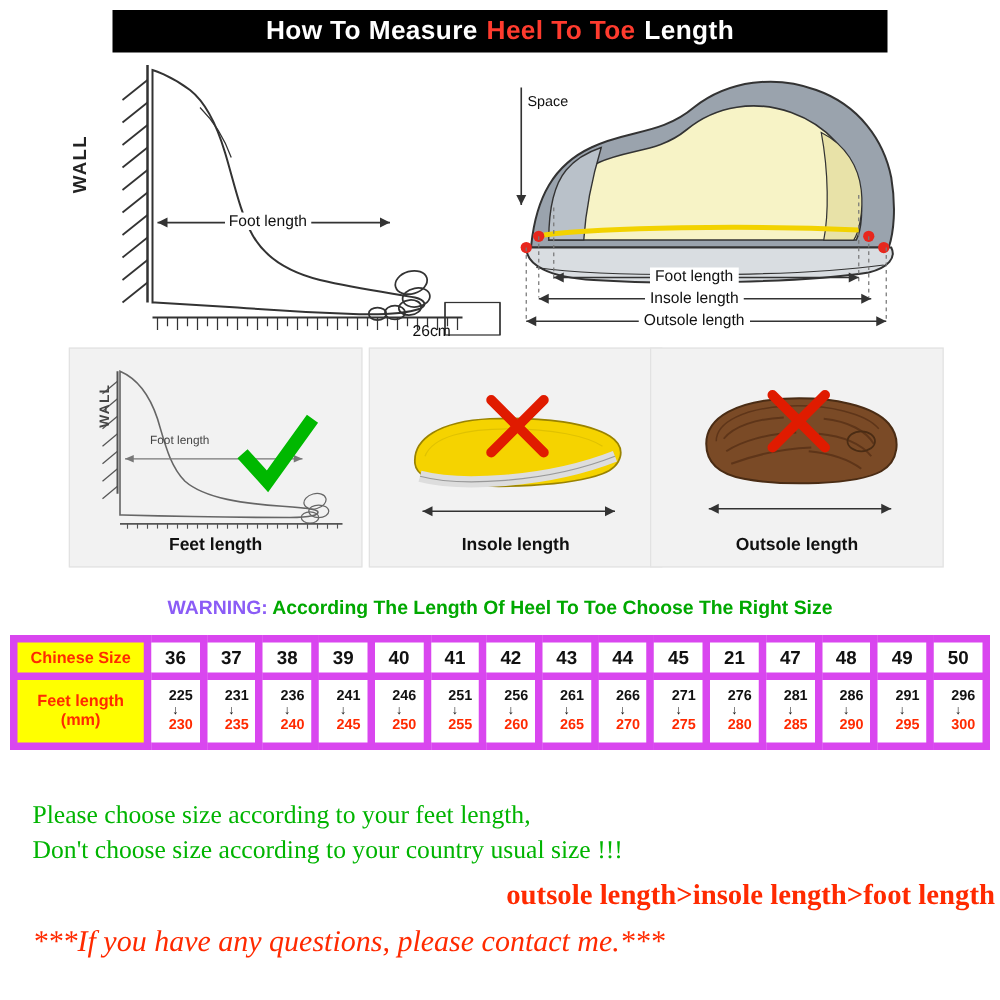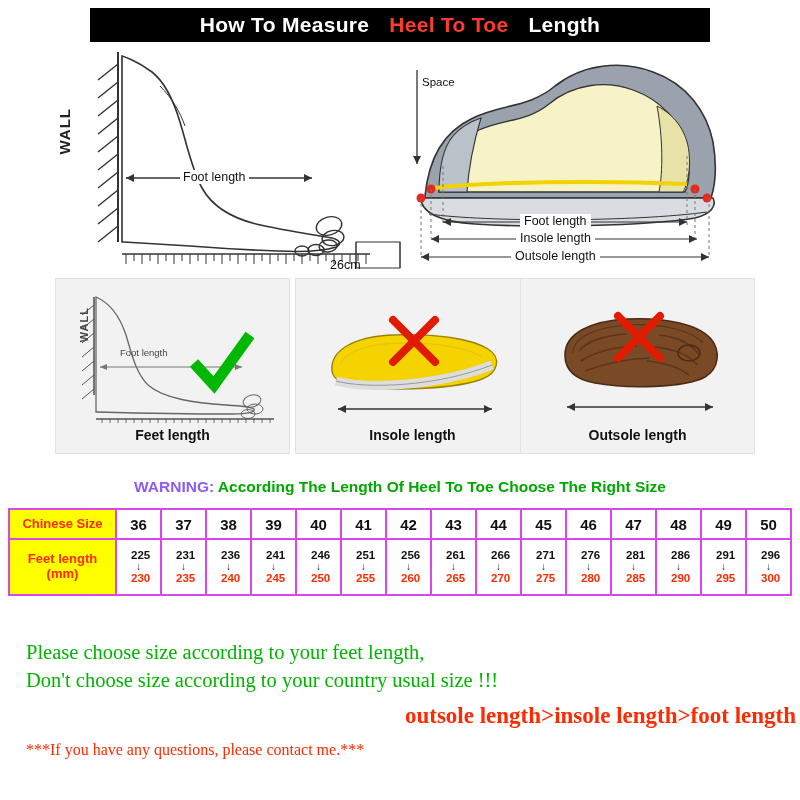--- a/index.html
+++ b/index.html
@@ -16,21 +16,21 @@
     background: #ffffff;
   }
 
   
   .header {
     position: absolute;
     left: 90px; top: 8px;
     width: 620px; height: 34px;
     background: #000000;
     display: flex; align-items: center; justify-content: center;
-    gap: 20px;
+    gap: 7px;
     font-size: 21px; font-weight: bold;
     letter-spacing: 0.3px;
   }
   .header .w { color: #ffffff; }
   .header .r { color: #ff3b2e; }
 
   
   .illus {
     position: absolute;
     left: 0; top: 46px;
@@ -129,21 +129,21 @@
     position: absolute;
     left: 8px; top: 508px;
     width: 784px;
   }
   table.sizes {
     border-collapse: collapse;
     width: 784px;
     table-layout: fixed;
   }
   table.sizes td, table.sizes th {
-    border: 2px solid #d946ef;
+    border: 6px solid #d946ef;
     text-align: center;
     vertical-align: middle;
     font-family: "Liberation Sans", sans-serif;
   }
   .hdr-cell {
     background: #ffff00;
     color: #ff2a00;
     font-weight: bold;
     font-size: 13px;
     width: 107px;
@@ -186,22 +186,23 @@
     font-family: "Liberation Serif", serif;
     font-weight: bold;
     font-size: 23px;
     white-space: nowrap;
     text-align: right;
   }
   .note-red {
     margin-top: 12px;
     color: #ff2a00;
     font-family: "Liberation Serif", serif;
-    font-size: 16px;
+    font-size: 24px;
     white-space: nowrap;
+    font-style: italic;
   }
 </style>
 </head>
 <body>
 
 <div id="page">
 
   <div class="header">
     <span class="w">How To Measure</span>
     <span class="r">Heel To Toe</span>
@@ -475,21 +476,21 @@
           <td class="size-cell">36</td>
           <td class="size-cell">37</td>
           <td class="size-cell">38</td>
           <td class="size-cell">39</td>
           <td class="size-cell">40</td>
           <td class="size-cell">41</td>
           <td class="size-cell">42</td>
           <td class="size-cell">43</td>
           <td class="size-cell">44</td>
           <td class="size-cell">45</td>
-          <td class="size-cell">46</td>
+          <td class="size-cell">21</td>
           <td class="size-cell">47</td>
           <td class="size-cell">48</td>
           <td class="size-cell">49</td>
           <td class="size-cell">50</td>
         </tr>
         <tr>
           <td class="hdr-cell">
             <span>Feet length</span><br>
             <span>(mm)</span>
           </td>

